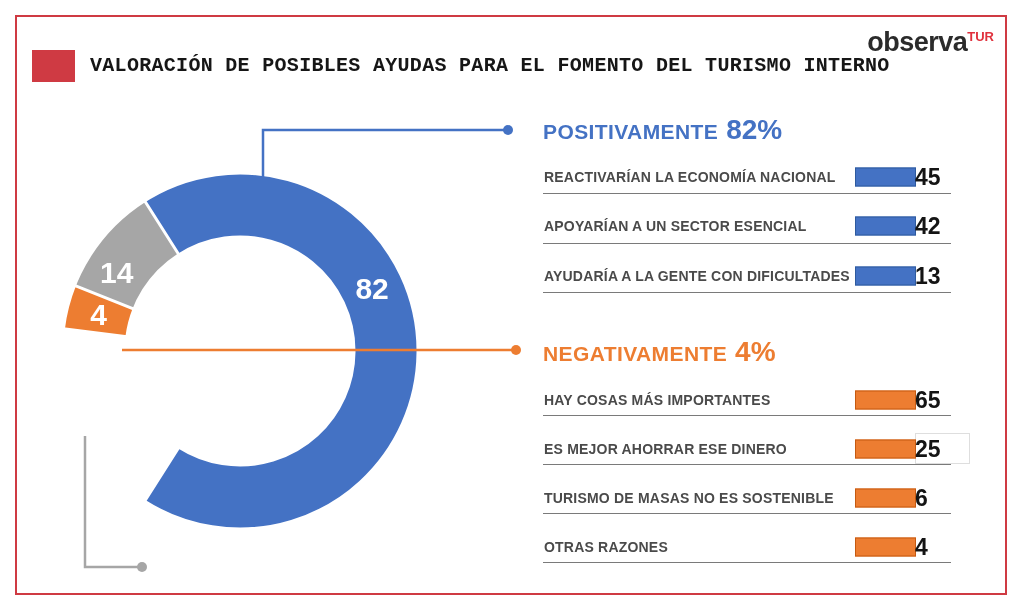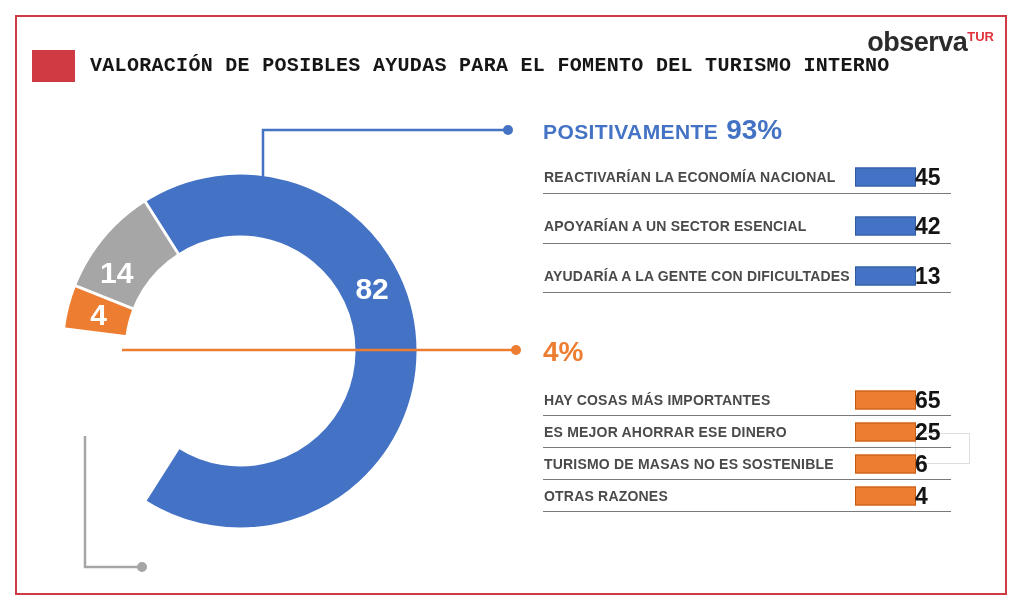--- a/index.html
+++ b/index.html
@@ -44,21 +44,21 @@
   .heading-negative .h-label, .heading-negative .h-pct { color:var(--c-negative); }
   .heading-neutral { left:157px; top:551px; }
   .heading-neutral .h-label, .heading-neutral .h-pct { color:var(--c-neutral); }
 
   
   .rows { position:absolute; left:543px; width:408px; }
   .rows-positive { top:160px; }
   .rows-negative { top:384px; }
   .row { position:relative; border-bottom:1.5px solid #7a7a7a; }
   .rows-positive .row { height:33px; margin-bottom:15.5px; }
-  .rows-negative .row { height:31px; }
+  .rows-negative .row { height:31px; margin-bottom:17px; }
   .row-label {
     position:absolute; left:1px; top:50%; transform:translateY(-50%);
     font-size:14px; font-weight:bold; color:#4a4a4a; letter-spacing:0.2px; white-space:nowrap;
   }
   .bar {
     position:absolute; left:312px; top:50%; transform:translateY(-50%);
     width:61px; height:19px; box-sizing:border-box;
   }
   .bar-positive { background:var(--c-positive); border:1.5px solid #2e5a9e; }
   .bar-negative { background:var(--c-negative); border:1.5px solid #c55a11; }
@@ -98,21 +98,21 @@
     <polyline class="leader leader-positive" points="263,178 263,130 504,130"></polyline>
     <circle class="dot-positive" cx="508" cy="130" r="5"></circle>
     <line class="leader leader-negative" x1="122" y1="350" x2="512" y2="350"></line>
     <circle class="dot-negative" cx="516" cy="350" r="5"></circle>
     <polyline class="leader leader-neutral" points="85,436 85,567 138,567"></polyline>
     <circle class="dot-neutral" cx="142" cy="567" r="5"></circle>
   </svg>
 
   <div class="section-heading heading-positive">
     <span class="h-label">POSITIVAMENTE</span>
-    <span class="h-pct">93%</span>
+    <span class="h-pct">82%</span>
   </div>
 
   <div class="rows rows-positive">
     <div class="row">
       <span class="row-label">REACTIVARÍAN LA ECONOMÍA NACIONAL</span>
       <span class="bar bar-positive"></span>
       <span class="row-value">45</span>
     </div>
     <div class="row">
       <span class="row-label">APOYARÍAN A UN SECTOR ESENCIAL</span>
@@ -120,20 +120,21 @@
       <span class="row-value">42</span>
     </div>
     <div class="row">
       <span class="row-label">AYUDARÍA A LA GENTE CON DIFICULTADES</span>
       <span class="bar bar-positive"></span>
       <span class="row-value">13</span>
     </div>
   </div>
 
   <div class="section-heading heading-negative">
+    <span class="h-label">NEGATIVAMENTE</span>
     <span class="h-pct">4%</span>
   </div>
 
   <div class="value-highlight-box"></div>
 
   <div class="rows rows-negative">
     <div class="row">
       <span class="row-label">HAY COSAS MÁS IMPORTANTES</span>
       <span class="bar bar-negative"></span>
       <span class="row-value">65</span>

